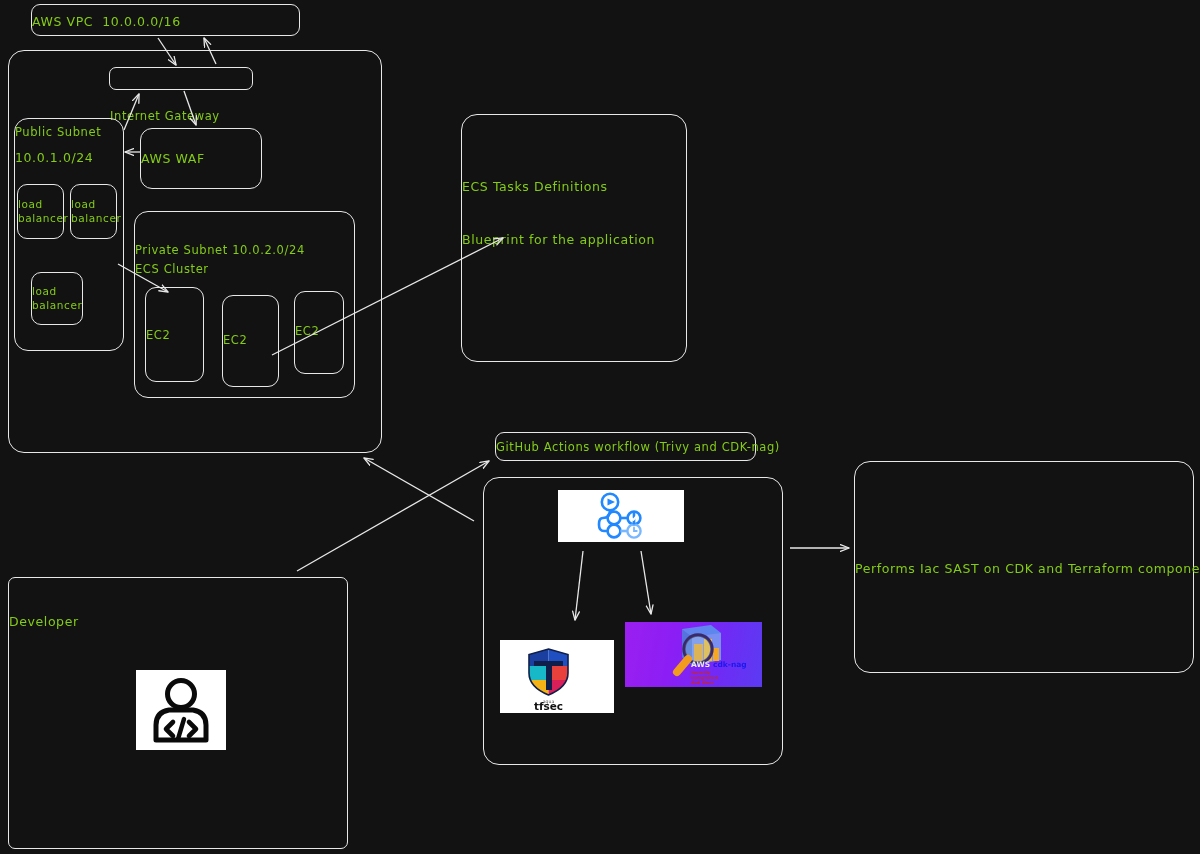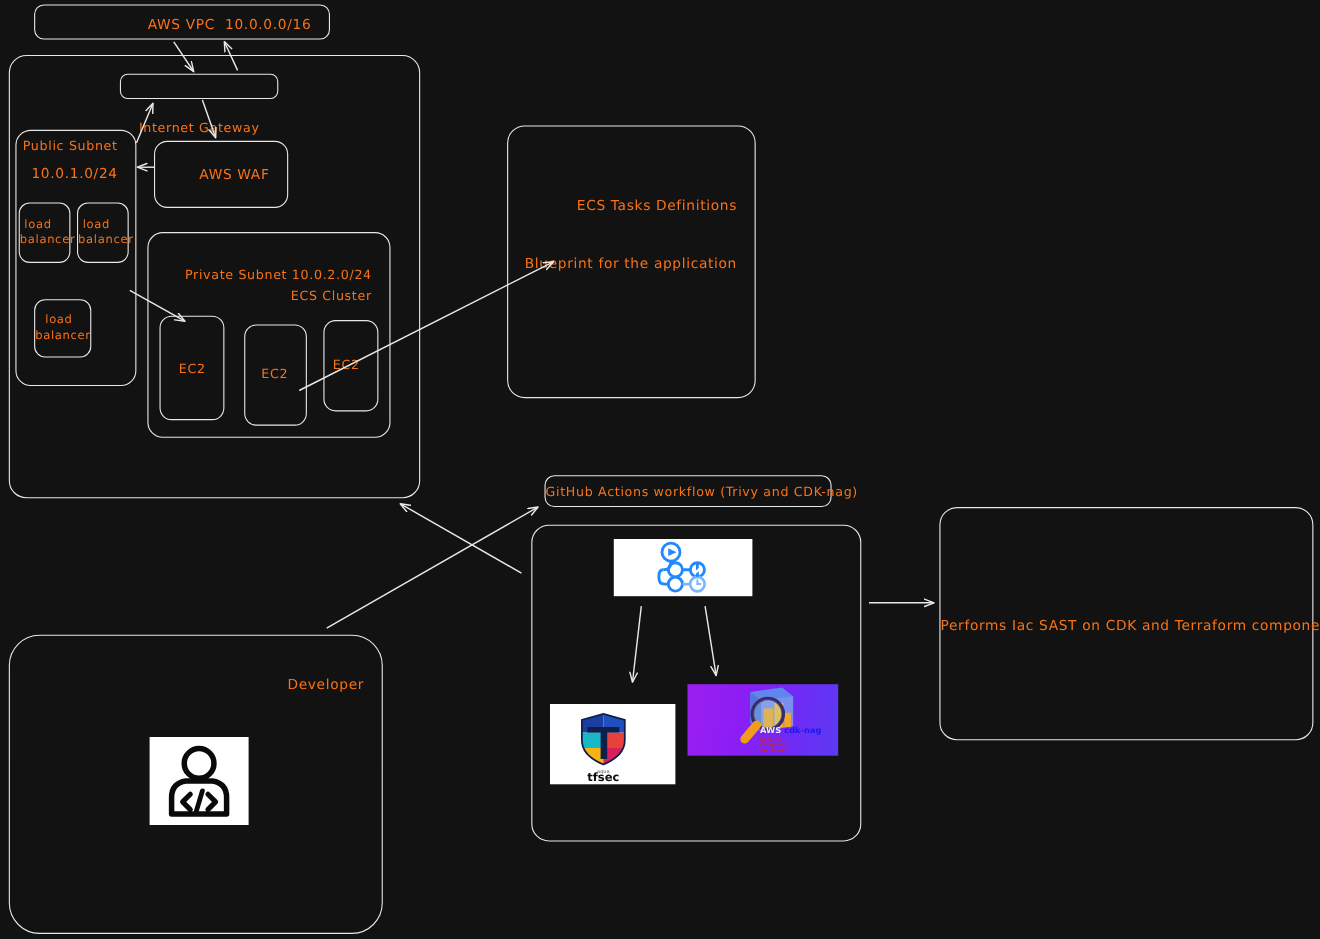--- a/index.html
+++ b/index.html
@@ -30,23 +30,23 @@
     font-size: 12.5px;
     letter-spacing: 0.6px;
     white-space: pre;
     text-align: center;
     font-family: "DejaVu Sans", sans-serif;
   }
   .lbl.small { font-size: 11.5px; }
   .lbl.tiny  { font-size: 10.5px; }
   .center-text {
     position: absolute;
-    left: 0; right: 16px;
-    text-align: right;
-    color: #f97316;
+    left: 0; right: 2px;
+    text-align: left;
+    color: #84cc16;
     white-space: pre;
   }
   svg.overlay {
     position: absolute;
     left: 0; top: 0;
     width: 1200px; height: 854px;
     pointer-events: none;
   }
   .imgbox {
     position: absolute;
@@ -189,21 +189,21 @@
       <text x="66" y="51.5" fill="#c8262a" font-size="4.2" font-weight="bold" font-family="DejaVu Sans, sans-serif">Security</text>
       <text x="66" y="56.5" fill="#c8262a" font-size="4.2" font-weight="bold" font-family="DejaVu Sans, sans-serif">Compliance</text>
       <text x="66" y="61.5" fill="#c8262a" font-size="4.2" font-weight="bold" font-family="DejaVu Sans, sans-serif">And More</text>
     </svg>
   </div>
 
   <div class="box" style="left:854px; top:461px; width:340px; height:212px; border-radius:16px;">
     <div class="center-text lbl" style="top:99px;">Performs Iac SAST on CDK and Terraform components</div>
   </div>
 
-  <div class="box" style="left:8px; top:577px; width:340px; height:272px; border-radius:28px;">
+  <div class="box" style="left:8px; top:577px; width:340px; height:272px; border-radius:7px;">
     <div class="center-text lbl" style="top:36px;">Developer</div>
   </div>
 
   <div class="imgbox devimg" style="left:136px; top:670px; width:90px; height:80px;">
     <svg viewBox="0 0 90 80" width="90" height="80">
       <circle cx="45" cy="24" r="13.5" fill="none" stroke="#0a0a0a" stroke-width="5"></circle>
       <path d="M20 70 V55 q0-13 13-15 h24 q13 2 13 15 v15 Z" fill="none" stroke="#0a0a0a" stroke-width="5" stroke-linejoin="round"></path>
       <path d="M37 52 l-7 7 l7 7" fill="none" stroke="#0a0a0a" stroke-width="4.6" stroke-linecap="round" stroke-linejoin="round"></path>
       <path d="M53 52 l7 7 l-7 7" fill="none" stroke="#0a0a0a" stroke-width="4.6" stroke-linecap="round" stroke-linejoin="round"></path>
       <path d="M48 49 l-6 20" stroke="#0a0a0a" stroke-width="4.4" stroke-linecap="round"></path>

